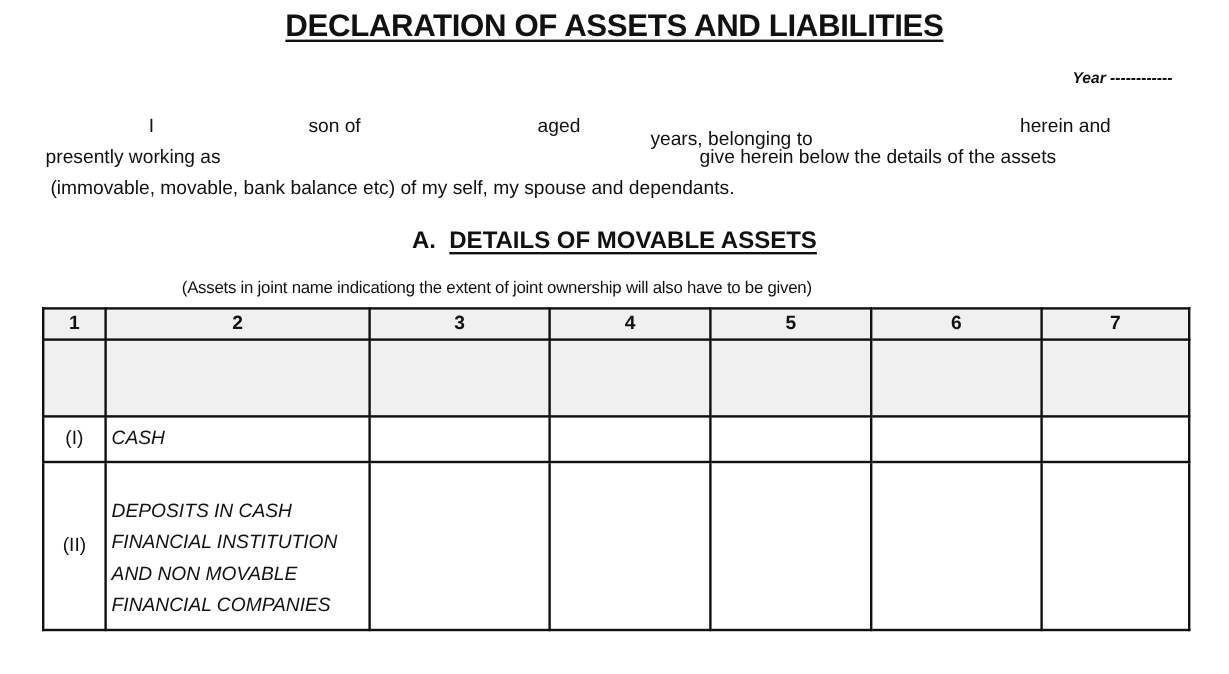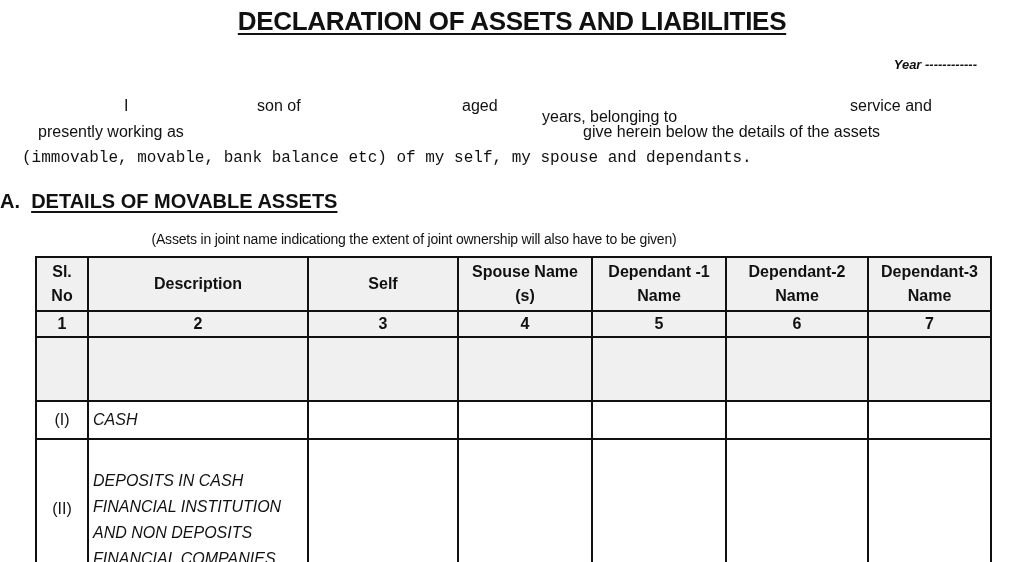--- a/index.html
+++ b/index.html
@@ -10,21 +10,21 @@
       position: absolute; top: 6px; left: 0; width: 1024px; text-align: center;
       font-size: 26px; font-weight: bold; text-decoration: underline; letter-spacing: -0.3px;
       text-decoration-thickness: 2px; text-underline-offset: 3px;
     }
     .year {
       position: absolute; top: 57px; right: 47px;
       font-size: 13px; font-weight: bold; font-style: italic; margin-left: 39px;
     }
     .para { position: absolute; left: 38px; font-size: 16px; white-space: nowrap; line-height: 20px; }
     .section-heading {
-      position: absolute; top: 190px; left: 0; width: 1024px; text-align: left;
+      position: absolute; top: 190px; left: 0; width: 1024px; text-align: center;
       font-size: 20px; font-weight: bold;
     }
     .section-heading .u { text-decoration: underline; text-underline-offset: 3px; }
     .note {
       position: absolute; top: 231px; left: 0; width: 828px; text-align: center;
       font-size: 14px; letter-spacing: -0.2px;
     }
 
     table.assets {
       position: absolute; top: 256px; left: 35px; width: 955px;
@@ -45,56 +45,47 @@
   </style>
 </head>
 <body>
 
 <div class="title">DECLARATION OF ASSETS AND LIABILITIES</div>
 <div class="year">Year ------------</div>
 
 <div>
   <span class="para" style="top:96px; left:124px;">I</span>
   <span class="para" style="top:96px; left:257px;">son of</span>
-  <span class="para" style="top:96px; left:462px;">aged</span>
+  <span class="para" style="top:96px; left:448px;">aged</span>
   <span class="para" style="top:96px; left:542px;margin-top:11px;">years, belonging to</span>
-  <span class="para" style="top:96px; left:850px;">service and</span>
+  <span class="para" style="top:96px; left:850px;">herein and</span>
 </div>
 <div>
   <span class="para" style="top:122px; left:38px;">presently working as</span>
   <span class="para" style="top:122px; left:583px;">give herein below the details of the assets</span>
 </div>
-<div class="para" style="top:148px; left:22px;font-family:Liberation Mono, monospace;">(immovable, movable, bank balance etc) of my self, my spouse and dependants.</div>
+<div class="para" style="top:148px; left:42px;">(immovable, movable, bank balance etc) of my self, my spouse and dependants.</div>
 
 <div class="section-heading">
   <span>A.</span>&nbsp;
   <span class="u">DETAILS OF MOVABLE ASSETS</span>
 </div>
 <div class="note">(Assets in joint name indicationg the extent of joint ownership will also have to be given)</div>
 
 <table class="assets">
   <colgroup>
     <col style="width:52px">
       <col style="width:220px">
       <col style="width:150px">
       <col style="width:134px">
       <col style="width:134px">
       <col style="width:142px">
       <col style="width:123px">
   </colgroup>
   <tbody>
-      <tr class="hdr">
-    <th>Sl. No</th>
-    <th>Description</th>
-    <th>Self</th>
-    <th>Spouse Name (s)</th>
-    <th>Dependant -1 Name</th>
-    <th>Dependant-2 Name</th>
-    <th>Dependant-3 Name</th>
-  </tr>
   <tr class="nums">
     <th>1</th>
     <th>2</th>
     <th>3</th>
     <th>4</th>
     <th>5</th>
     <th>6</th>
     <th>7</th>
   </tr>
   <tr class="blank">
@@ -113,21 +104,21 @@
     <td></td>
     <td></td>
     <td></td>
     <td></td>
   </tr>
   <tr class="deposits">
     <td class="sl">(II)</td>
     <td class="desc">
       <div>DEPOSITS IN CASH</div>
       <div>FINANCIAL INSTITUTION</div>
-      <div>AND NON DEPOSITS</div>
+      <div>AND NON MOVABLE</div>
       <div>FINANCIAL COMPANIES</div>
     </td>
     <td></td>
     <td></td>
     <td></td>
     <td></td>
     <td></td>
   </tr>
 </tbody>
   </table>

